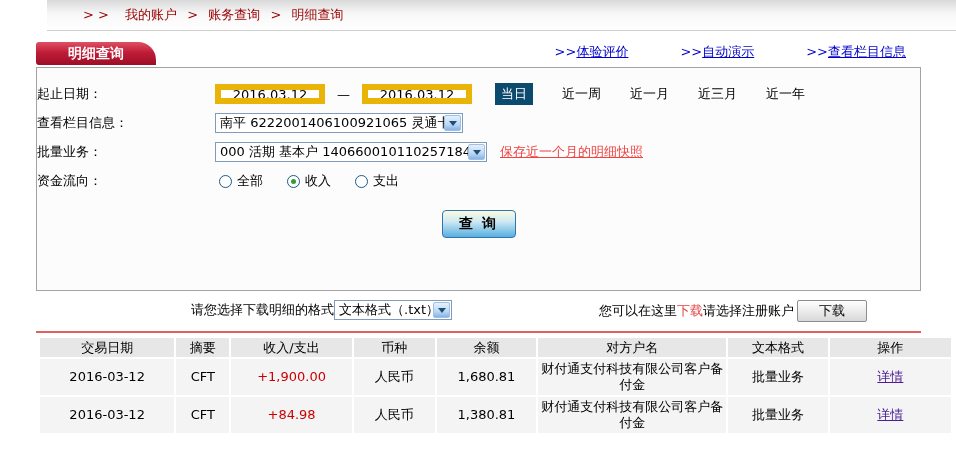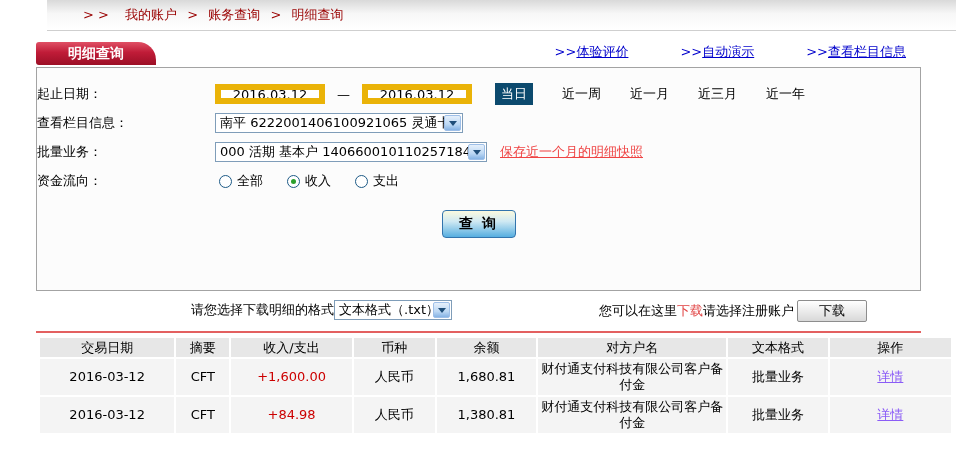--- a/index.html
+++ b/index.html
@@ -75,21 +75,21 @@
   .red-divider { margin:5px 0 0 36px; width:885px; height:2px; background:#e36060; }
 
   
   table.results { margin:3px 0 0 38px; width:915px; border-collapse:separate; border-spacing:2px;
     table-layout:fixed; }
   table.results th { background:#e7e7e7; height:19px; font-weight:normal; text-align:center;
     font-size:13px; }
   table.results td { background:#f4f4f4; height:36px; text-align:center; vertical-align:middle;
     font-size:13px; line-height:16px; padding:2px; }
   .amt { color:#cc0000; }
-  .detail-link { color:#8b5cf6; text-decoration:underline; cursor:pointer; }
+  .detail-link { color:#4c1d95; text-decoration:underline; cursor:pointer; }
   .c1{width:134px}.c2{width:53px}.c3{width:120px}.c4{width:81px}.c5{width:99px}.c6{width:188px}.c7{width:99px}.c8{width:121px}
 </style>
 </head>
 <body>
 
 <div class="top-strip">
   <div class="breadcrumb">
     <span>&gt; &gt;</span>
     <span class="sep"></span>
     <span class="crumb">我的账户</span>
@@ -208,21 +208,21 @@
     <th>收入/支出</th>
     <th>币种</th>
     <th>余额</th>
     <th>对方户名</th>
     <th>文本格式</th>
     <th>操作</th>
   </tr>
   <tr>
     <td>2016-03-12</td>
     <td>CFT</td>
-    <td class="amt">+1,600.00</td>
+    <td class="amt">+1,900.00</td>
     <td>人民币</td>
     <td>1,680.81</td>
     <td>财付通支付科技有限公司客户备付金</td>
     <td>批量业务</td>
     <td><span class="detail-link">详情</span></td>
   </tr>
   <tr>
     <td>2016-03-12</td>
     <td>CFT</td>
     <td class="amt">+84.98</td>

